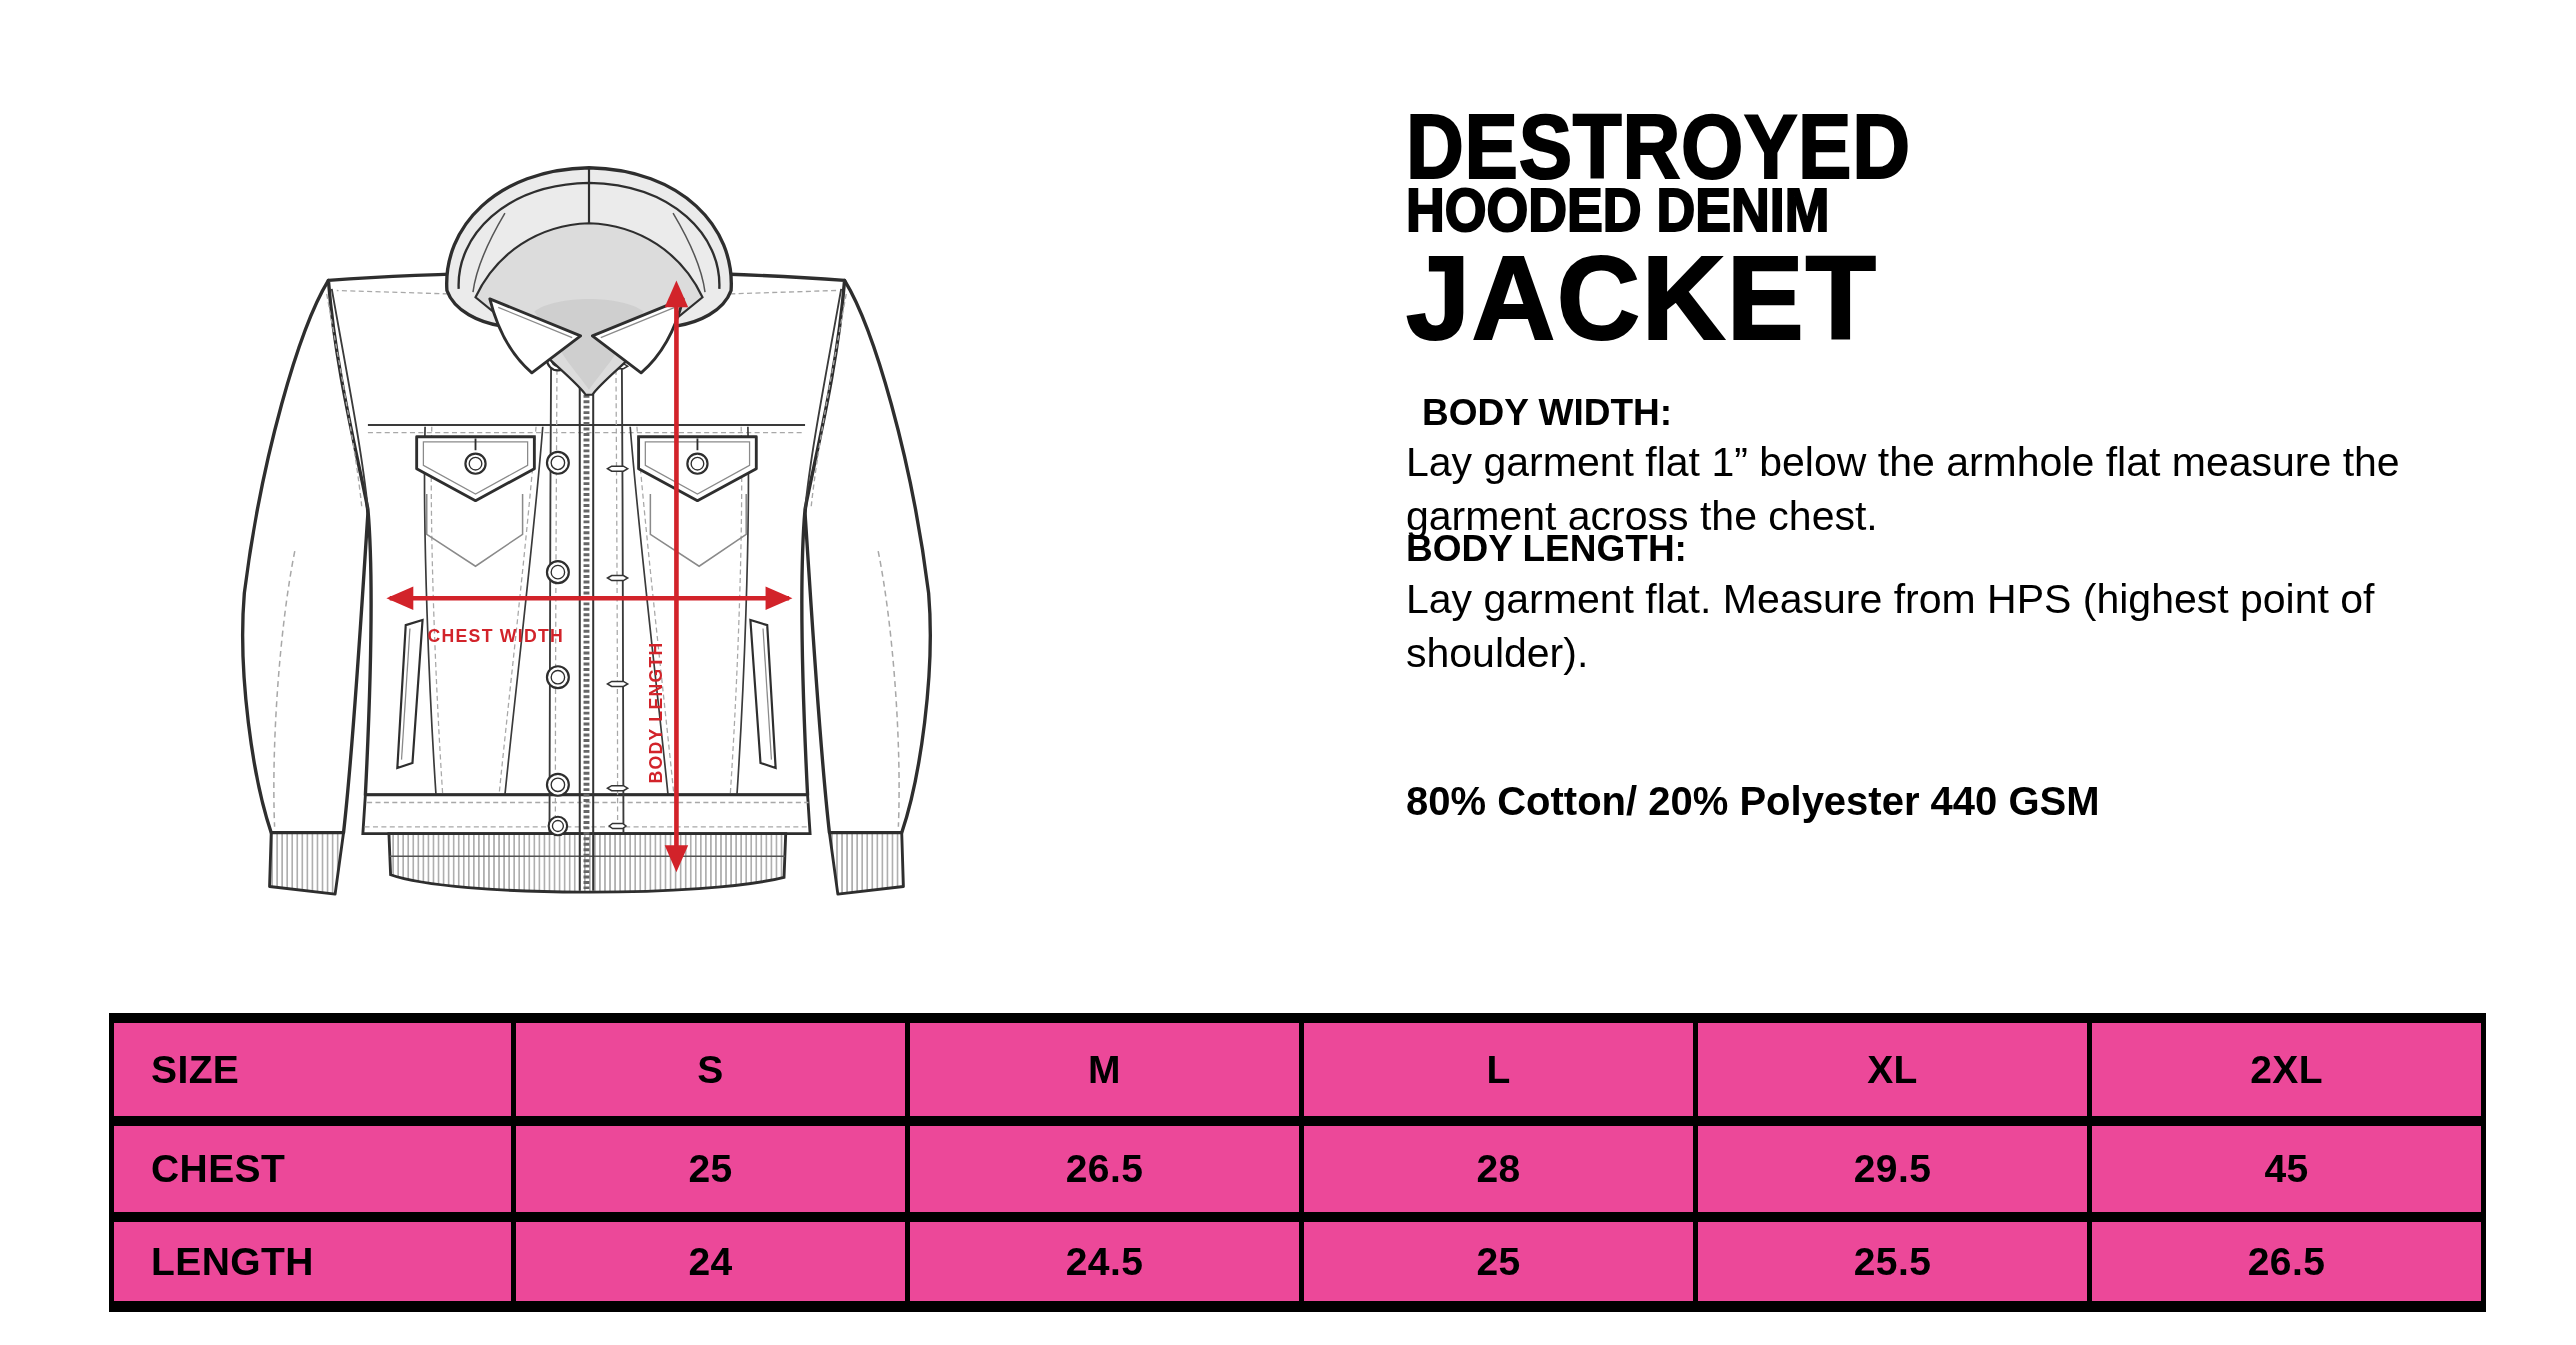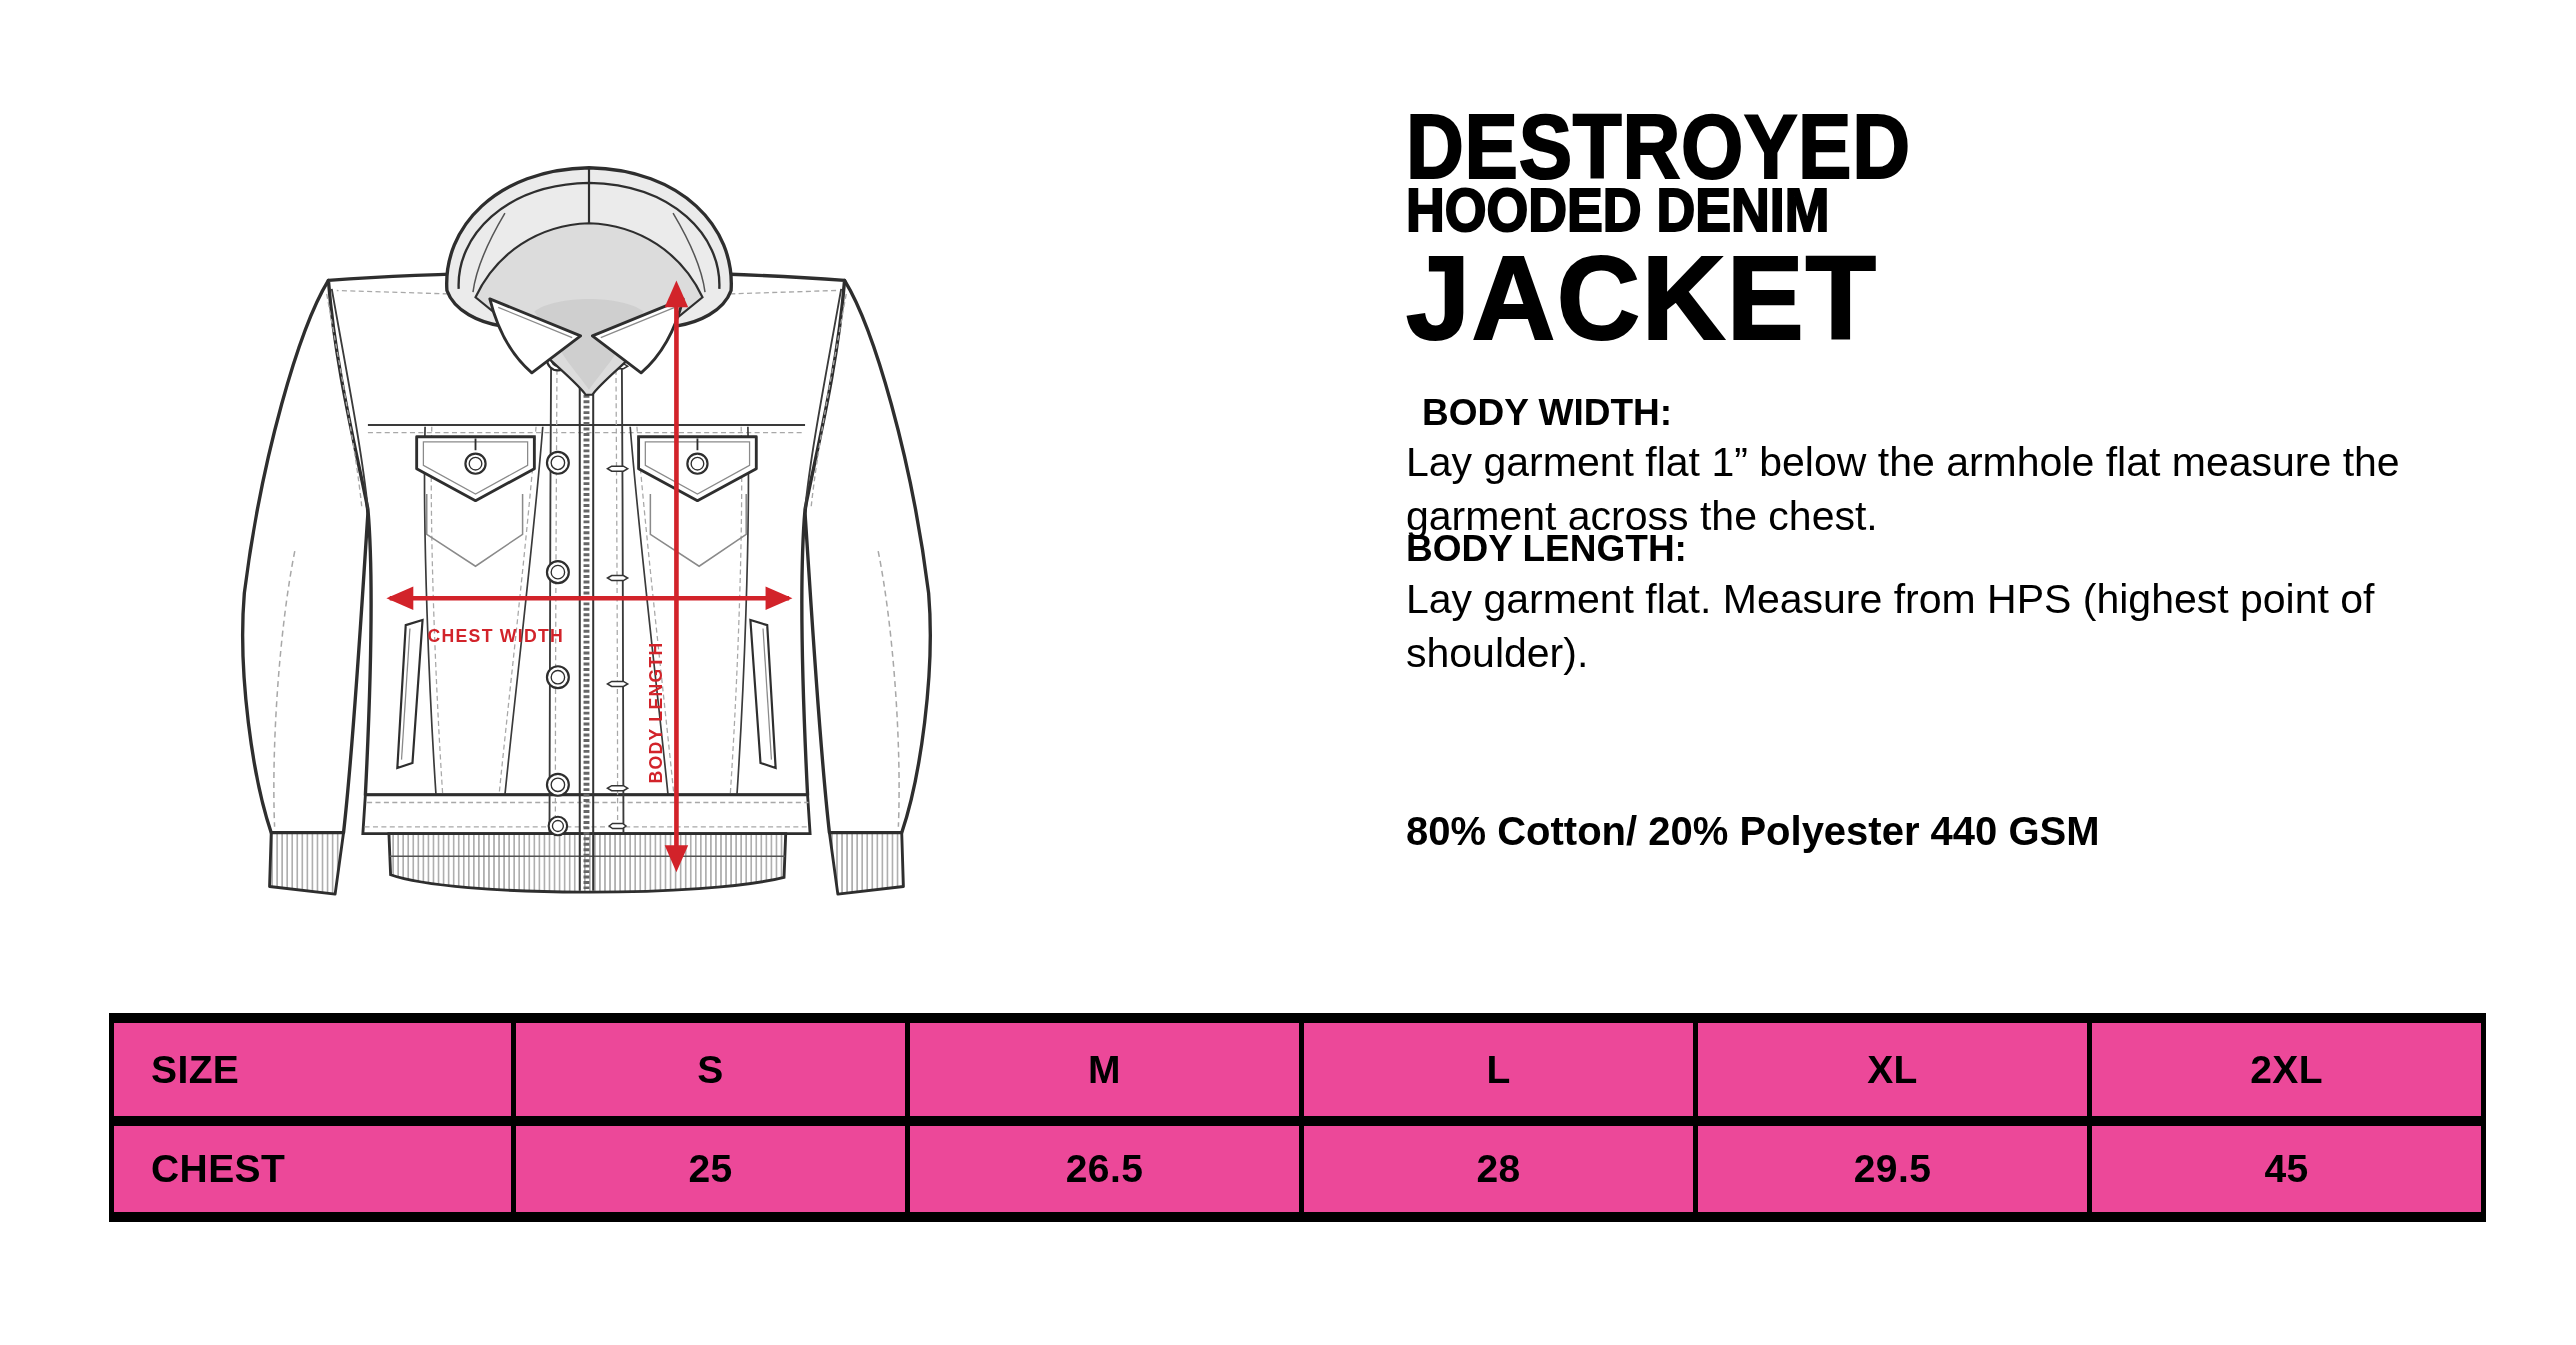--- a/index.html
+++ b/index.html
@@ -13,21 +13,21 @@
   #title1{top:101px;font-size:91px;letter-spacing:0.8px;transform:scaleX(.88);}
   #title2{top:180px;font-size:61px;letter-spacing:0px;transform:scaleX(.88);}
   #title3{top:238px;font-size:119px;letter-spacing:1.7px;transform:scaleX(.97);}
 
   .note-heading{left:1406px;font-size:37px;font-weight:bold;line-height:1.15;}
   .note-text{left:1406px;width:1093px;font-size:41px;line-height:54px;}
   #noteH1{top:392px;margin-left:16px;}
   #noteT1{top:435px;}
   #noteH2{top:528px;}
   #noteT2{top:572px;}
-  #material{left:1406px;top:809px;font-size:40px;font-weight:bold;white-space:nowrap;}
+  #material{left:1406px;top:779px;font-size:40px;font-weight:bold;white-space:nowrap;}
 
   
   #size-table{position:absolute;left:109px;top:1013px;border-collapse:collapse;table-layout:fixed;}
   #size-table td{border:5px solid #000;border-top-width:10px;border-bottom-width:10px;
                  font-size:39px;font-weight:bold;text-align:center;vertical-align:middle;
                  background:#ec4899;letter-spacing:0.4px;}
   #size-table td.rowlabel{text-align:left;padding-left:37px;}
   #size-table tr.r1 td{height:91px;}
   #size-table tr.r2 td{height:84px;}
   #size-table tr.r3 td{height:77px;border-bottom-width:11.8px;}
@@ -215,17 +215,25 @@
         <td>2XL</td>
       </tr>
       <tr class="r2">
         <td class="rowlabel">CHEST</td>
         <td>25</td>
         <td>26.5</td>
         <td>28</td>
         <td>29.5</td>
         <td>45</td>
       </tr>
+      <tr class="r3">
+        <td class="rowlabel">LENGTH</td>
+        <td>24</td>
+        <td>24.5</td>
+        <td>25</td>
+        <td>25.5</td>
+        <td>26.5</td>
+      </tr>
     </tbody>
   </table>
 
 </div>
 
 
 </body></html>

